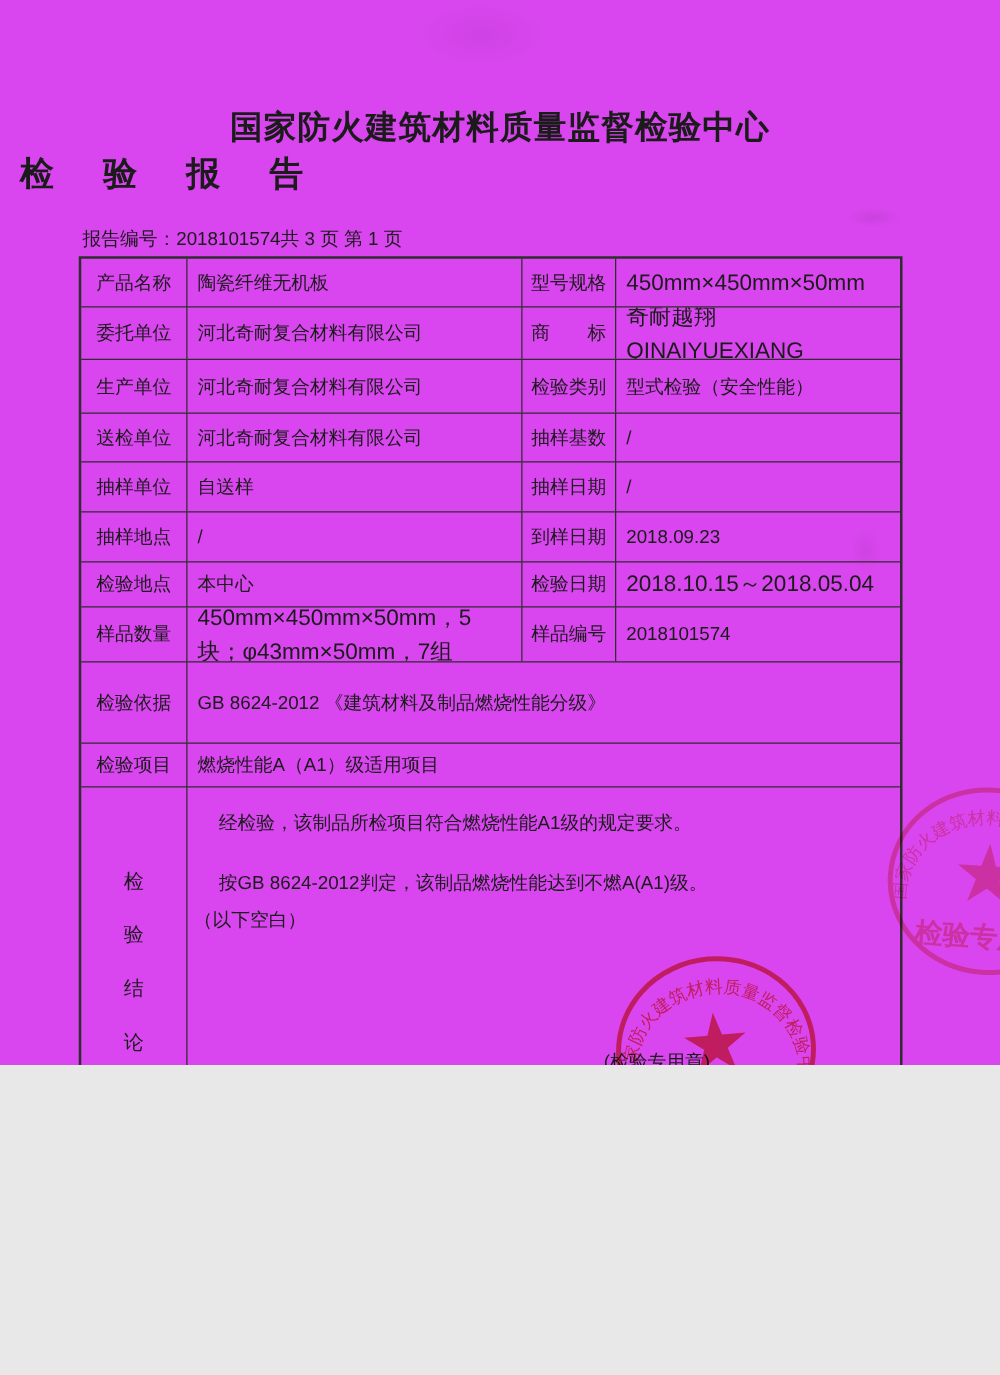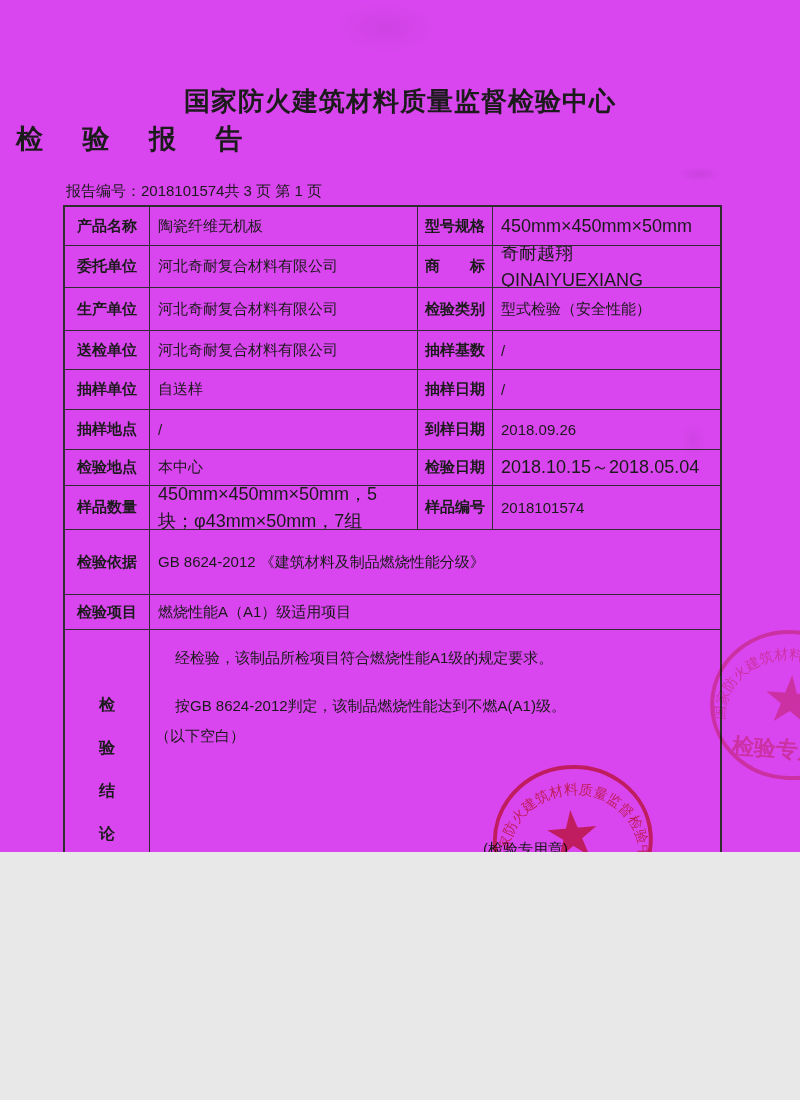--- a/index.html
+++ b/index.html
@@ -18,21 +18,21 @@
 
   .tbl { position:absolute; top:205px; left:63px; width:655px;
     display:grid;
     grid-template-columns:84px 268px 75px 228px;
     grid-template-rows:38px 42px 43px 39px 40px 40px 36px 44px 65px 35px 281px 67px;
     border:2.5px solid #2e2e2e; box-sizing:content-box; }
   .cell { border-left:1.5px solid #2e2e2e; border-top:1.5px solid #2e2e2e;
     display:flex; align-items:center; font-size:15px; overflow:hidden; box-sizing:border-box; }
   .cell.c1 { border-left:none; }
   .cell.r1 { border-top:none; }
-  .lab { justify-content:center; text-align:left; padding:0 2px; white-space:pre;font-weight:bold; }
+  .lab { justify-content:center; text-align:left; padding:0 2px; white-space:pre; }
   .val { padding:4px 8px; }
   .sm  { font-size:18px; line-height:1.45; }
   .span3 { grid-column:2 / 5;text-align:right; }
   .concl-label { flex-direction:column; justify-content:center; gap:22px; font-size:16px; }
   .nowrap { white-space:nowrap; letter-spacing:0.2px; }
 
   .abs { position:absolute; font-size:15px; }
   .hand { font-family:"DejaVu Serif","Liberation Serif",serif; font-style:italic;
     font-weight:bold; display:inline-block; color:#222; }
   .hy { font-size:28px; transform:rotate(-6deg); letter-spacing:2px; }
@@ -81,21 +81,21 @@
     <div class="cell val">/</div>
 
     <div class="cell lab c1">抽样单位</div>
     <div class="cell val">自送样</div>
     <div class="cell lab">抽样日期</div>
     <div class="cell val">/</div>
 
     <div class="cell lab c1">抽样地点</div>
     <div class="cell val">/</div>
     <div class="cell lab">到样日期</div>
-    <div class="cell val">2018.09.26</div>
+    <div class="cell val">2018.09.23</div>
 
     <div class="cell lab c1">检验地点</div>
     <div class="cell val">本中心</div>
     <div class="cell lab">检验日期</div>
     <div class="cell val sm">2018.10.15～2018.05.04</div>
 
     <div class="cell lab c1">样品数量</div>
     <div class="cell val sm">450mm×450mm×50mm，5块；φ43mm×50mm，7组</div>
     <div class="cell lab">样品编号</div>
     <div class="cell val">2018101574</div>

